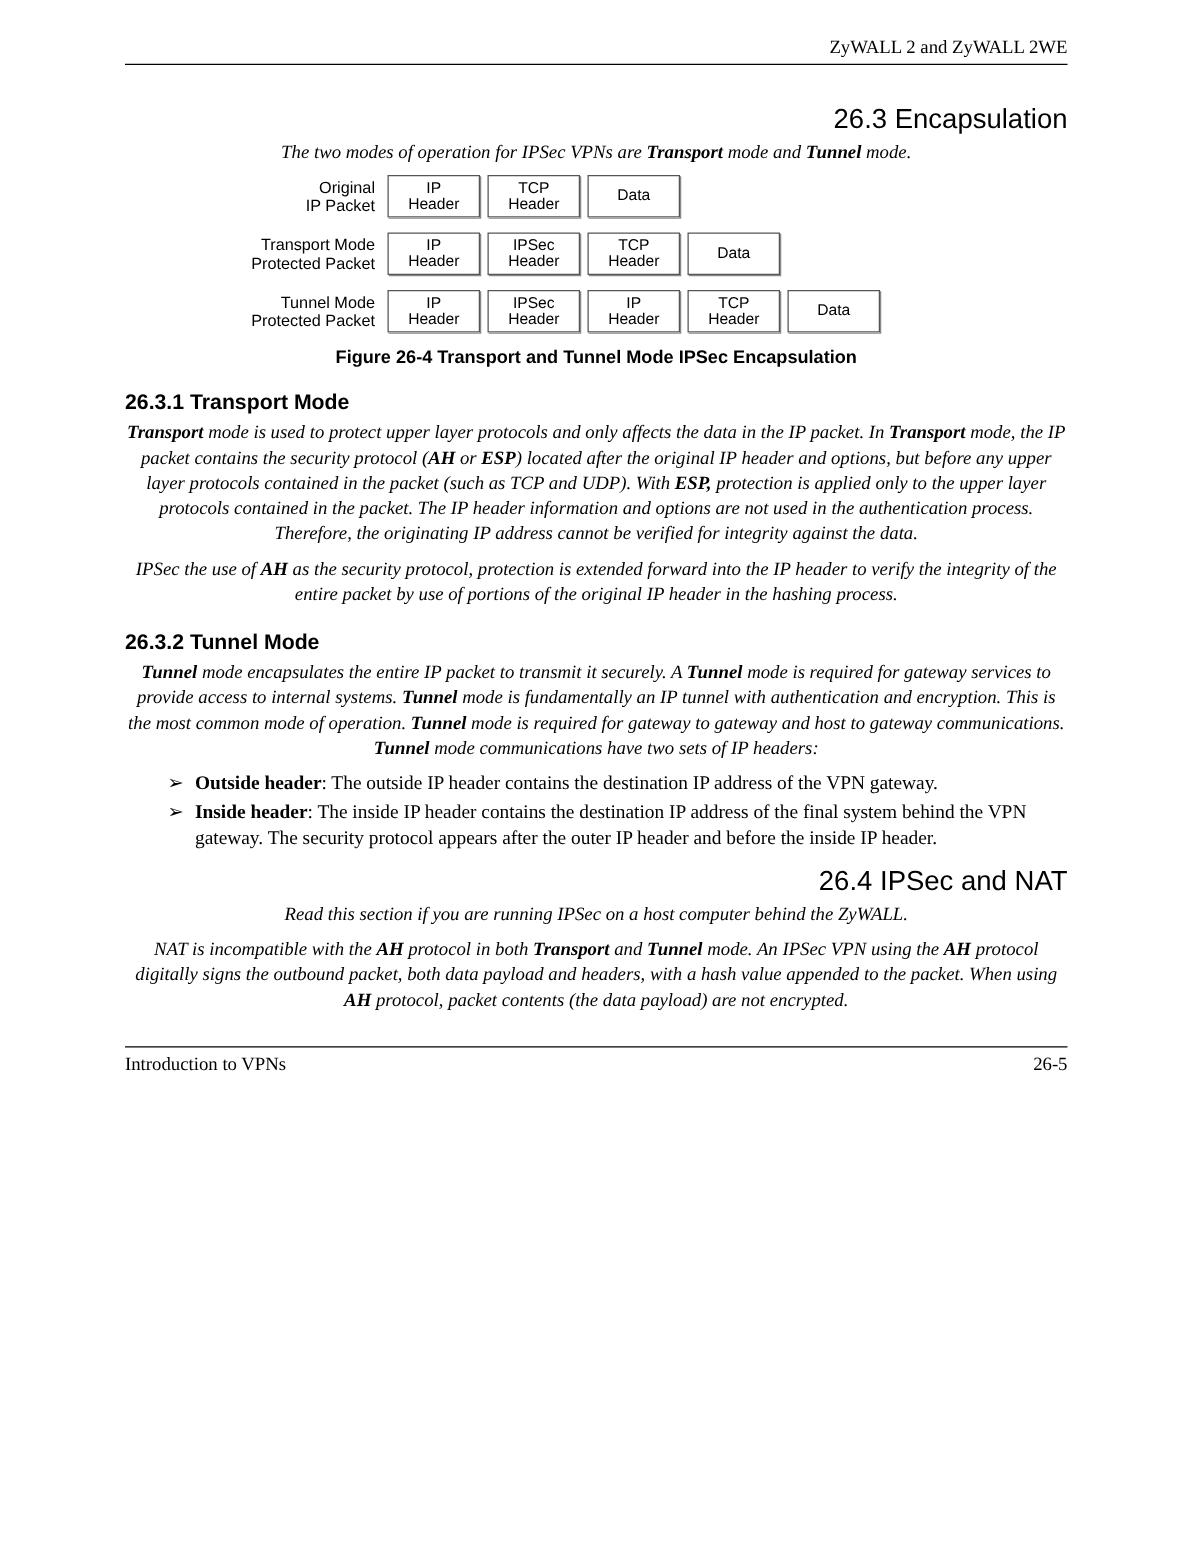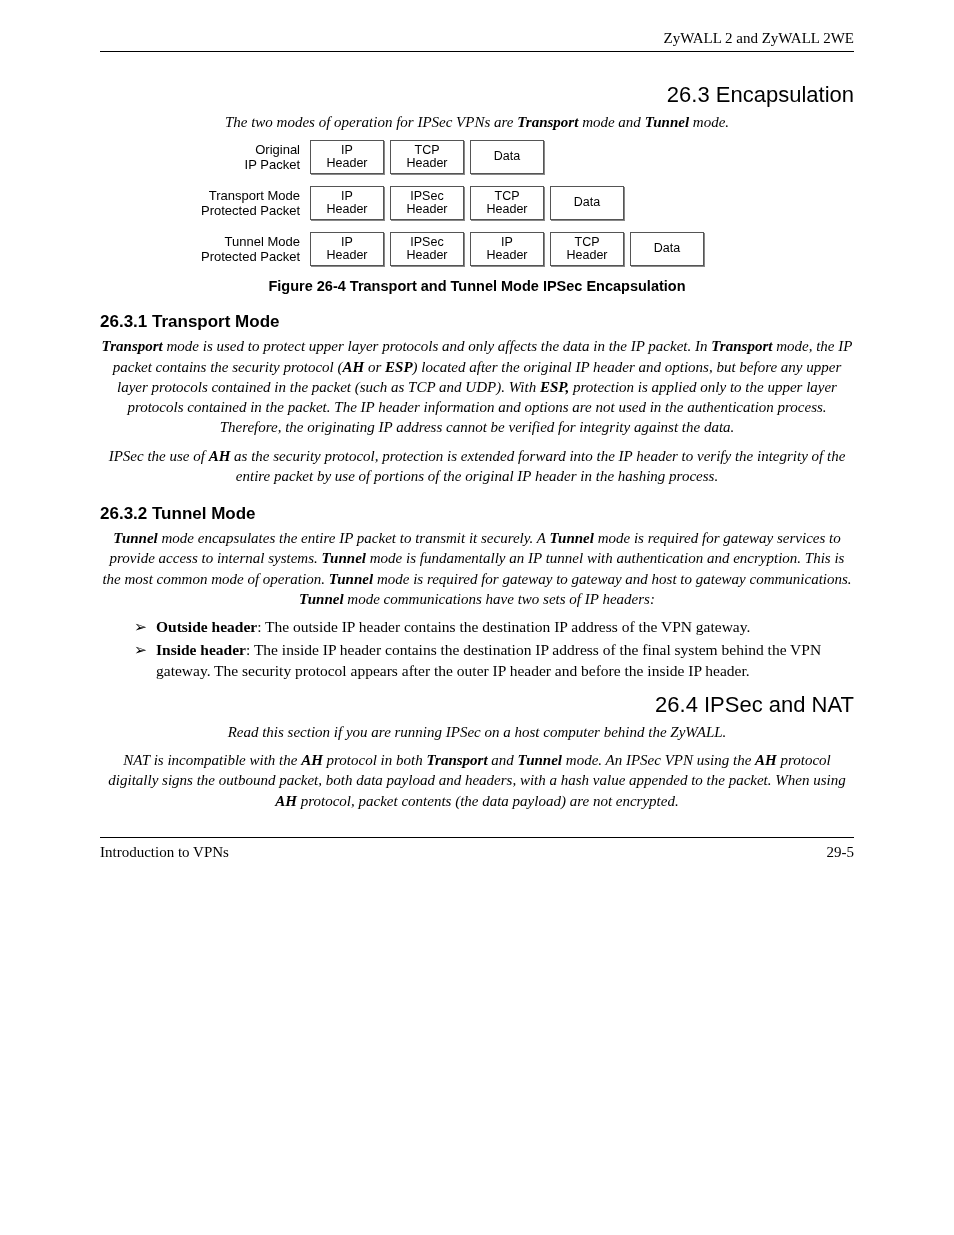--- a/index.html
+++ b/index.html
@@ -159,15 +159,15 @@
       <li><span class="bold">Outside header</span><span>: The outside IP header contains the destination IP address of the VPN gateway.</span></li>
       <li><span class="bold">Inside header</span><span>: The inside IP header contains the destination IP address of the final system behind the VPN gateway. The security protocol appears after the outer IP header and before the inside IP header.</span></li>
     </ul>
 
   <h2 class="section">26.4  IPSec and NAT</h2>
   <p class="body"><span>Read this section if you are running IPSec on a host computer behind the ZyWALL.</span></p>
   <p class="body"><span>NAT is incompatible with the </span><span class="bold">AH</span><span> protocol in both </span><span class="bold">Transport</span><span> and </span><span class="bold">Tunnel</span><span> mode. An IPSec VPN using the </span><span class="bold">AH</span><span> protocol digitally signs the outbound packet, both data payload and headers, with a hash value appended to the packet. When using </span><span class="bold">AH</span><span> protocol, packet contents (the data payload) are not encrypted.</span></p>
 
   <div class="footer">
     <span>Introduction to VPNs</span>
-    <span>29-5</span>
+    <span>26-5</span>
   </div>
 </div>
 
 </body></html>

